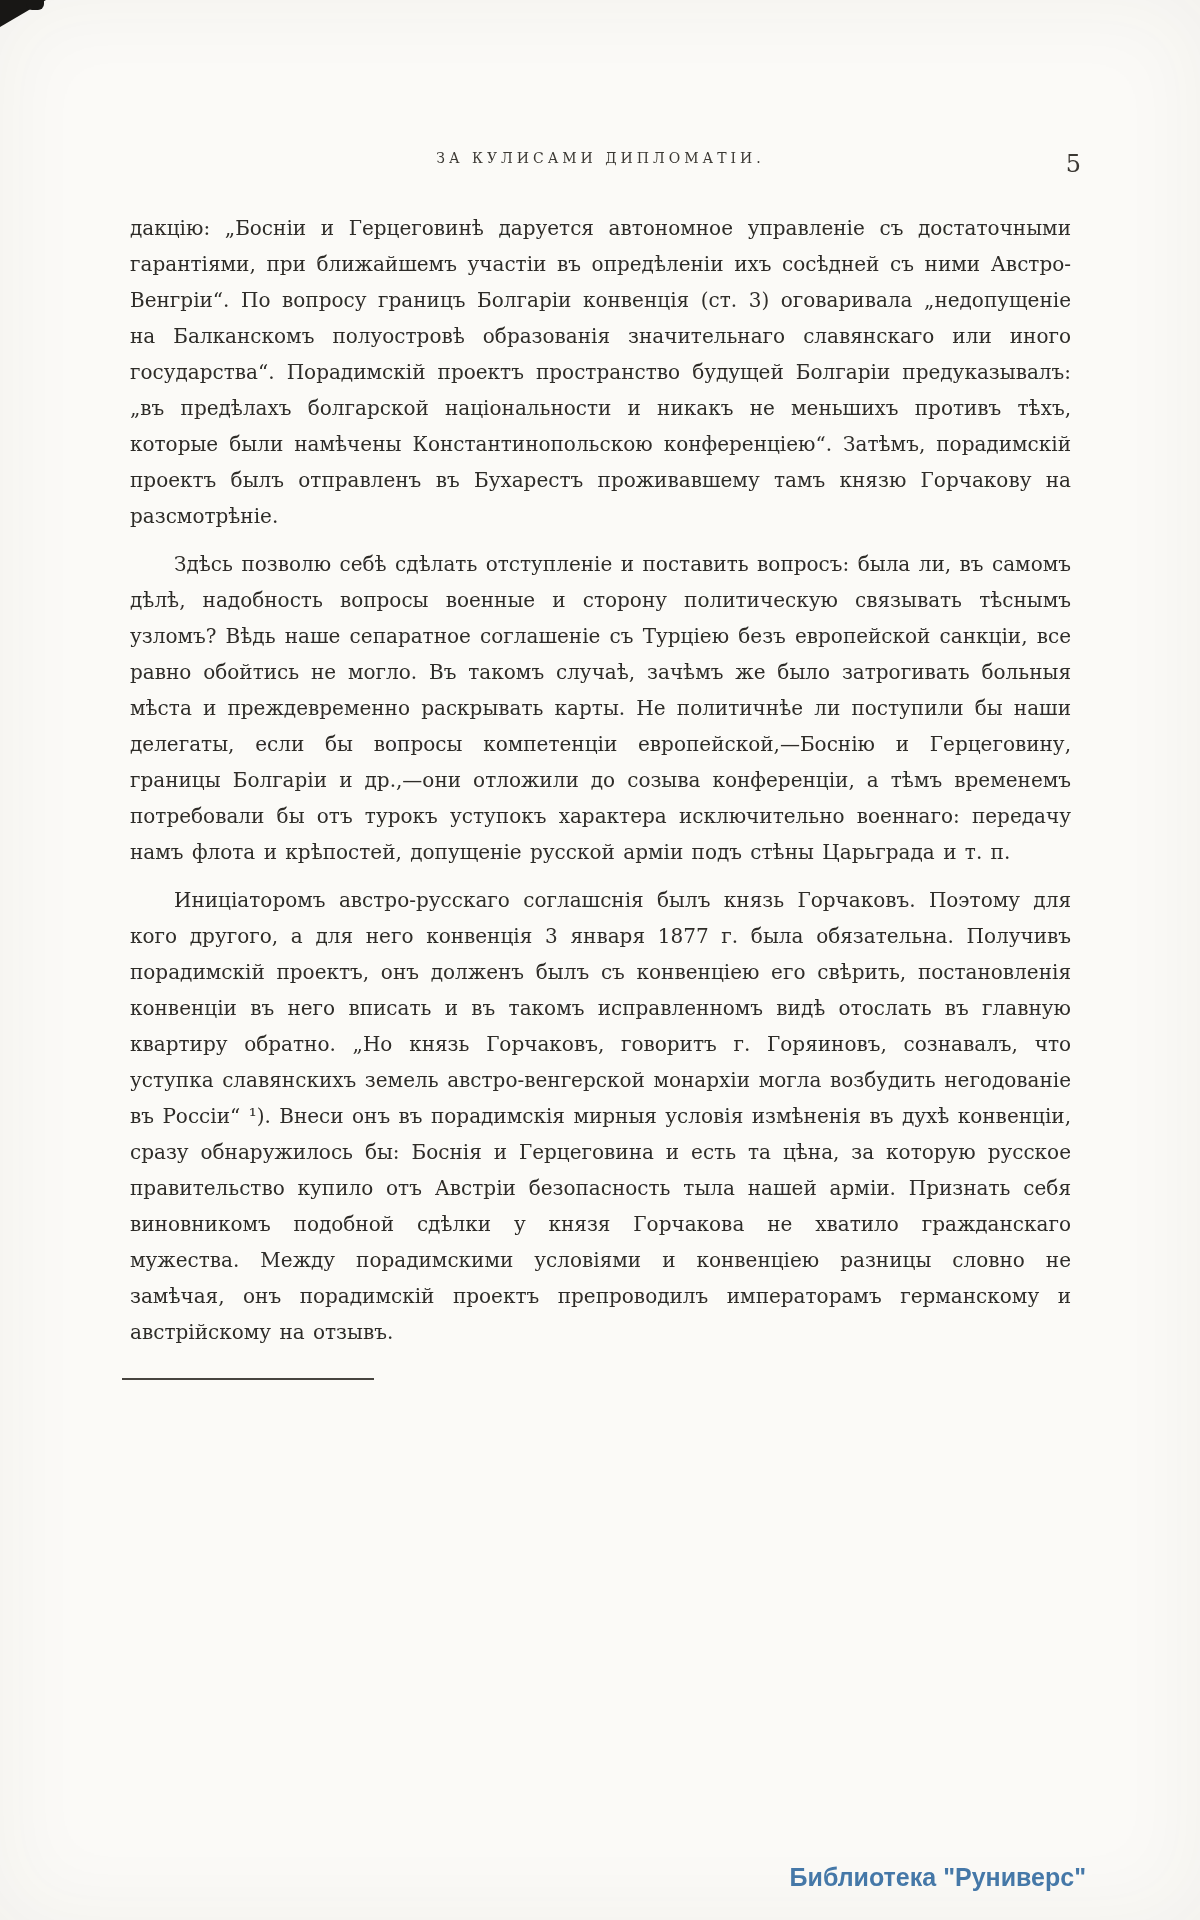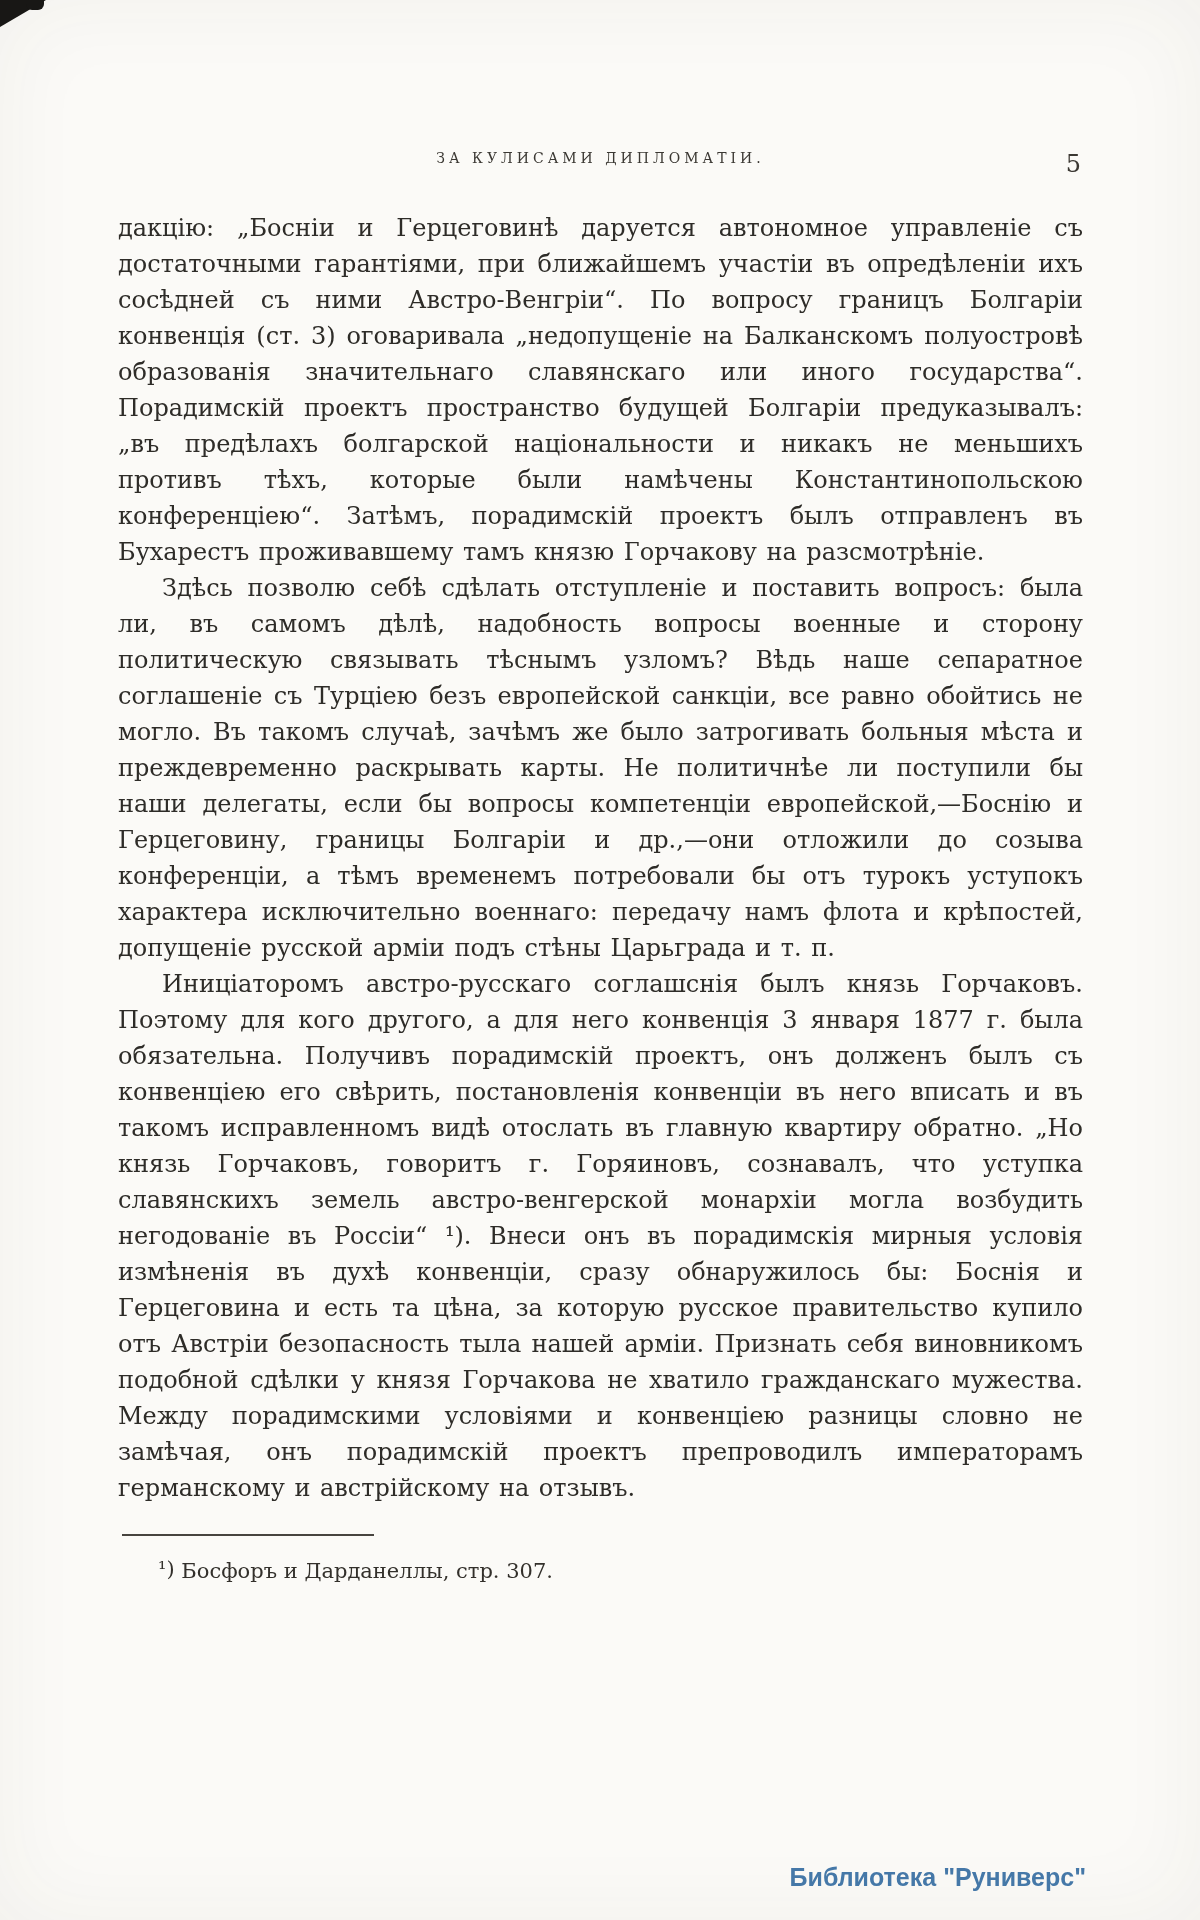--- a/index.html
+++ b/index.html
@@ -51,22 +51,22 @@
     color: #3b3833;
   }
   .page-number {
     position: absolute;
     right: 2px;
     top: 0;
     font-size: 24px;
     color: #3b3833;
   }
   .body-text p {
-    margin: 0;
-    font-size: 24px;
+    margin: 12px;
+    font-size: 20px;
     line-height: 36px;
     text-align: justify;
     text-indent: 44px;
     word-spacing: 2px;
   }
   .body-text p.continuation {
     text-indent: 0;
   }
   .footnote-rule {
     width: 252px;
@@ -109,20 +109,16 @@
   </div>
 
   <div class="body-text">
     <p class="continuation">дакцію: „Босніи и Герцеговинѣ даруется автономное управленіе съ достаточными гарантіями, при ближайшемъ участіи въ опредѣленіи ихъ сосѣдней съ ними Австро-Венгріи“. По вопросу границъ Болгаріи конвенція (ст. 3) оговаривала „недопущеніе на Балканскомъ полуостровѣ образованія значительнаго славянскаго или иного государства“. Порадимскій проектъ пространство будущей Болгаріи предуказывалъ: „въ предѣлахъ болгарской національности и никакъ не меньшихъ противъ тѣхъ, которые были намѣчены Константинопольскою конференціею“. Затѣмъ, порадимскій проектъ былъ отправленъ въ Бухарестъ проживавшему тамъ князю Горчакову на разсмотрѣніе.</p>
     <p>Здѣсь позволю себѣ сдѣлать отступленіе и поставить вопросъ: была ли, въ самомъ дѣлѣ, надобность вопросы военные и сторону политическую связывать тѣснымъ узломъ? Вѣдь наше сепаратное соглашеніе съ Турціею безъ европейской санкціи, все равно обойтись не могло. Въ такомъ случаѣ, зачѣмъ же было затрогивать больныя мѣста и преждевременно раскрывать карты. Не политичнѣе ли поступили бы наши делегаты, если бы вопросы компетенціи европейской,—Боснію и Герцеговину, границы Болгаріи и др.,—они отложили до созыва конференціи, а тѣмъ временемъ потребовали бы отъ турокъ уступокъ характера исключительно военнаго: передачу намъ флота и крѣпостей, допущеніе русской арміи подъ стѣны Царьграда и т. п.</p>
     <p>Иниціаторомъ австро-русскаго соглашснія былъ князь Горчаковъ. Поэтому для кого другого, а для него конвенція 3 января 1877 г. была обязательна. Получивъ порадимскій проектъ, онъ долженъ былъ съ конвенціею его свѣрить, постановленія конвенціи въ него вписать и въ такомъ исправленномъ видѣ отослать въ главную квартиру обратно. „Но князь Горчаковъ, говоритъ г. Горяиновъ, сознавалъ, что уступка славянскихъ земель австро-венгерской монархіи могла возбудить негодованіе въ Россіи“ ¹). Внеси онъ въ порадимскія мирныя условія измѣненія въ духѣ конвенціи, сразу обнаружилось бы: Боснія и Герцеговина и есть та цѣна, за которую русское правительство купило отъ Австріи безопасность тыла нашей арміи. Признать себя виновникомъ подобной сдѣлки у князя Горчакова не хватило гражданскаго мужества. Между порадимскими условіями и конвенціею разницы словно не замѣчая, онъ порадимскій проектъ препроводилъ императорамъ германскому и австрійскому на отзывъ.</p>
   </div>
 
   <hr class="footnote-rule">
 
-  <div class="footnote">
-    <span class="fn-marker">¹)</span>
-    <span>Босфоръ и Дарданеллы, стр. 307.</span>
-  </div>
 
   <div class="watermark">Библиотека "Руниверс"</div>
 
 </div>
 
 </body></html>

